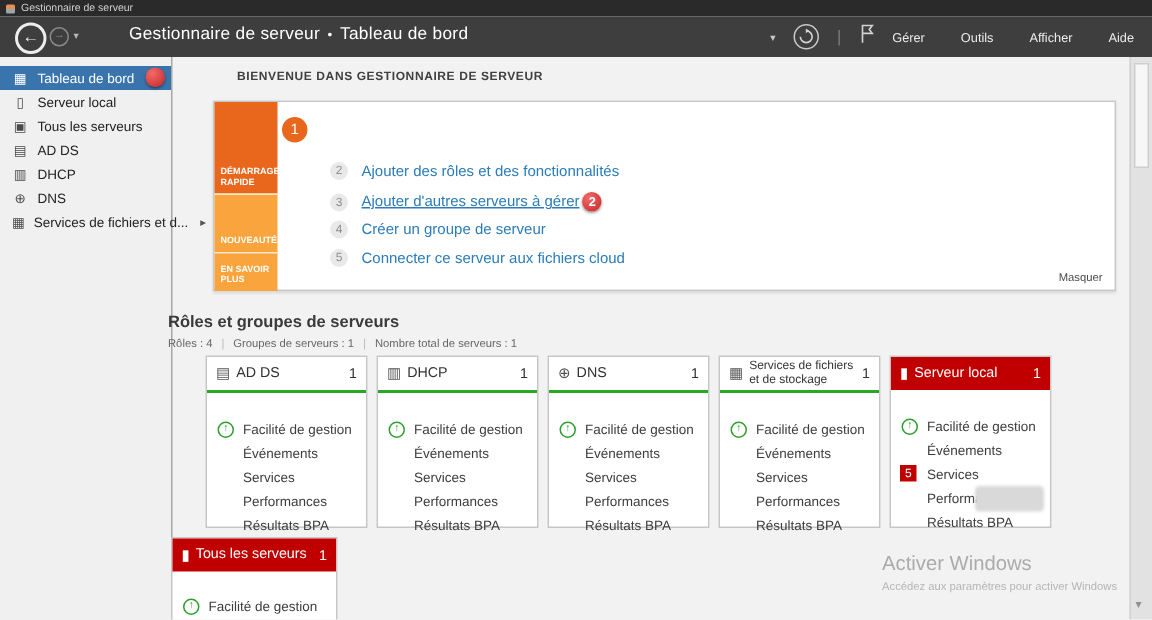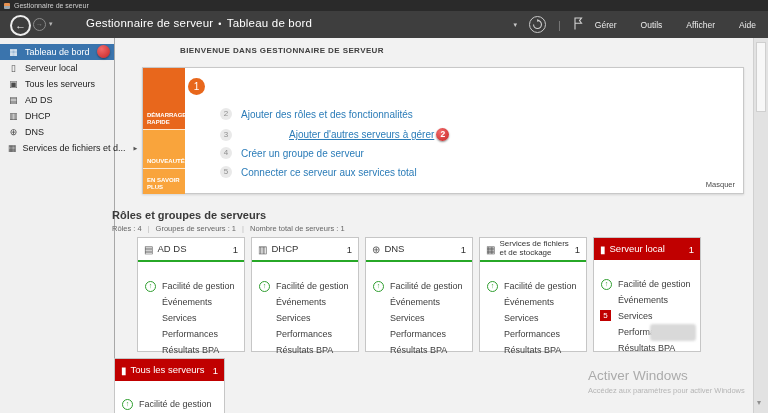--- a/index.html
+++ b/index.html
@@ -43,39 +43,39 @@
   .side-list{padding-top:6px;}
 
   
   .ann{width:13px;height:13px;border-radius:50%;color:#fff;font-size:8.5px;font-weight:bold;
     line-height:13px;text-align:center;
     background:radial-gradient(circle at 35% 30%,#f26a6a,#c62525);
     box-shadow:0 1px 2px rgba(0,0,0,.45);}
   .ann.abs{position:absolute;}
 
   
-  .welcome-hd{position:absolute;left:154px;top:46px;font-size:8px;font-weight:bold;
+  .welcome-hd{position:absolute;left:132px;top:46px;font-size:8px;font-weight:bold;
     color:#404040;letter-spacing:.4px;padding-left:26px;}
   .card{position:absolute;left:142px;top:67px;width:602px;height:127px;background:#fff;
     border:1px solid #c8c8c8;box-sizing:border-box;box-shadow:0 1px 2px rgba(0,0,0,.12);}
   .qs-col{position:absolute;left:0;top:0;width:42px;height:100%;}
   .qs-seg{position:relative;width:100%;box-sizing:border-box;}
   .qs-seg.dark{background:#e8671c;}
   .qs-seg.light{background:#f9a43c;border-top:1px solid rgba(255,255,255,.75);}
   .qs-seg .qlbl{position:absolute;left:4px;bottom:3px;width:36px;font-size:6px;font-weight:bold;
     color:#fff;line-height:1.2;text-transform:uppercase;}
   .step{position:absolute;display:flex;align-items:center;gap:9px;left:77px;}
   .step.primary{left:45px;}
   .snum{width:12px;height:12px;border-radius:50%;background:#e9e9e9;color:#8f8f8f;
     font-size:8px;line-height:12px;text-align:center;flex:0 0 auto;}
   .step.primary .snum{width:17px;height:17px;background:#e8671c;color:#fff;
     font-size:10px;line-height:17px;}
   .slbl{font-size:10px;color:#2b7cb8;white-space:nowrap;}
   .step.primary .slbl{font-size:14px;color:#3c96d2;}
-  .step.link .slbl{text-decoration:underline;margin-left:48px;}
+  .step.link .slbl{text-decoration:underline;}
   .step .ann{position:relative;margin-left:-7px;z-index:2;}
   .hide-link{position:absolute;right:8px;bottom:4px;font-size:7.5px;color:#4a4a4a;}
 
   
   .roles-title{position:absolute;left:112px;top:209px;font-size:11px;font-weight:bold;color:#3a3a3a;}
   .roles-summary{position:absolute;left:112px;top:224px;font-size:7.5px;color:#666;}
   .roles-summary .pipe{color:#bbb;margin:0 6px;}
 
   
   .tile{position:absolute;width:108px;height:115px;background:#fff;border:1px solid #c6c6c6;
@@ -213,21 +213,21 @@
     <span class="snum">3</span>
     <span class="slbl">Ajouter d'autres serveurs à gérer</span>
   <span class="ann">2</span>
         </div>
         <div class="step" style="top: 79px;">
     <span class="snum">4</span>
     <span class="slbl">Créer un groupe de serveur</span>
   </div>
         <div class="step" style="top: 98px;">
     <span class="snum">5</span>
-    <span class="slbl">Connecter ce serveur aux services total</span>
+    <span class="slbl">Connecter ce serveur aux fichiers cloud</span>
   </div>
       </div>
     <div class="hide-link">Masquer</div>
   </div>
 
   <div class="roles-title">Rôles et groupes de serveurs</div>
   <div class="roles-summary" id="roles-summary"><span>Rôles : 4</span><span class="pipe">|</span><span>Groupes de serveurs : 1</span><span class="pipe">|</span><span>Nombre total de serveurs : 1</span></div>
   <div id="tiles">
       <div class="tile p0">
     <div class="tile-head">

